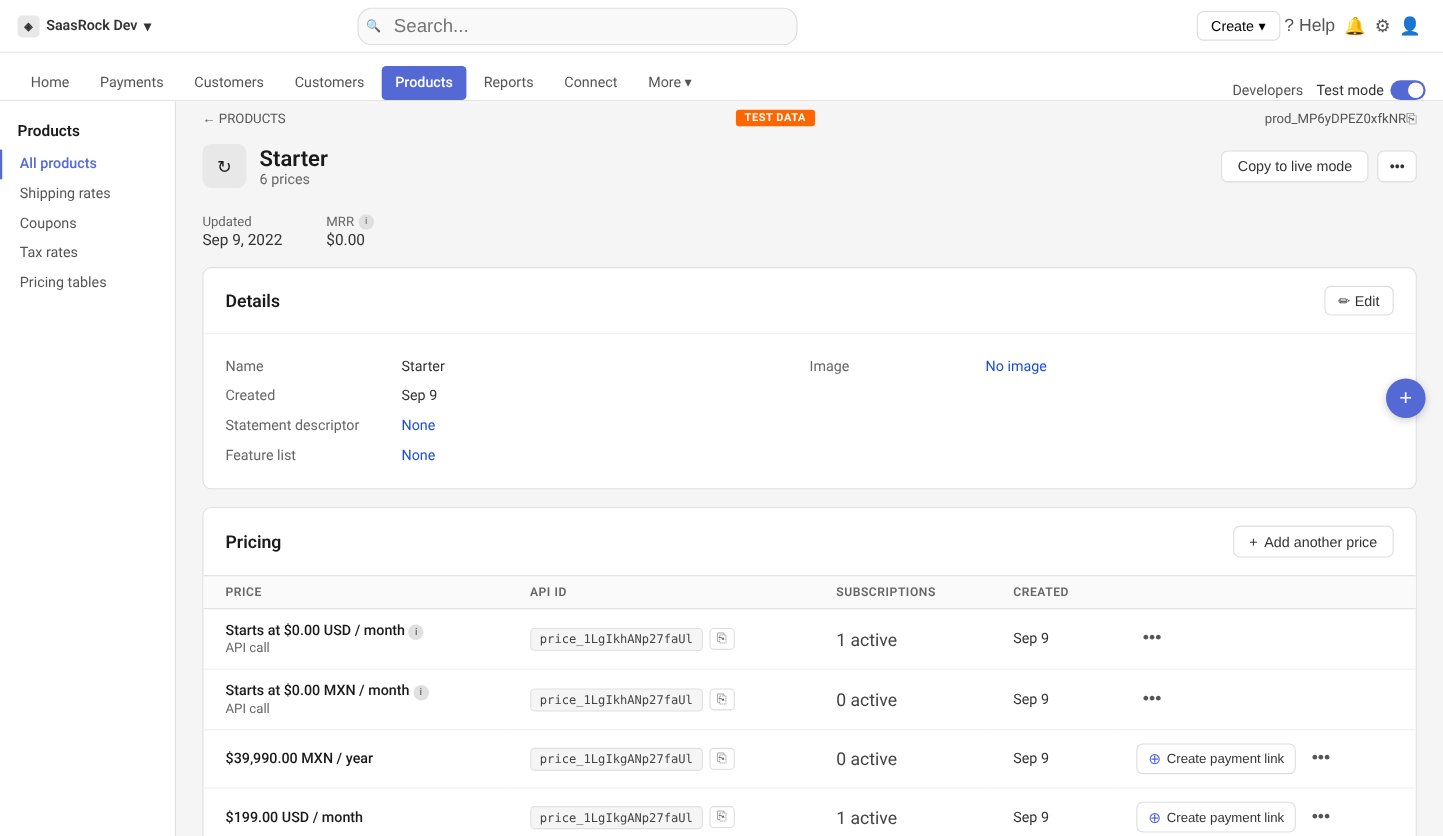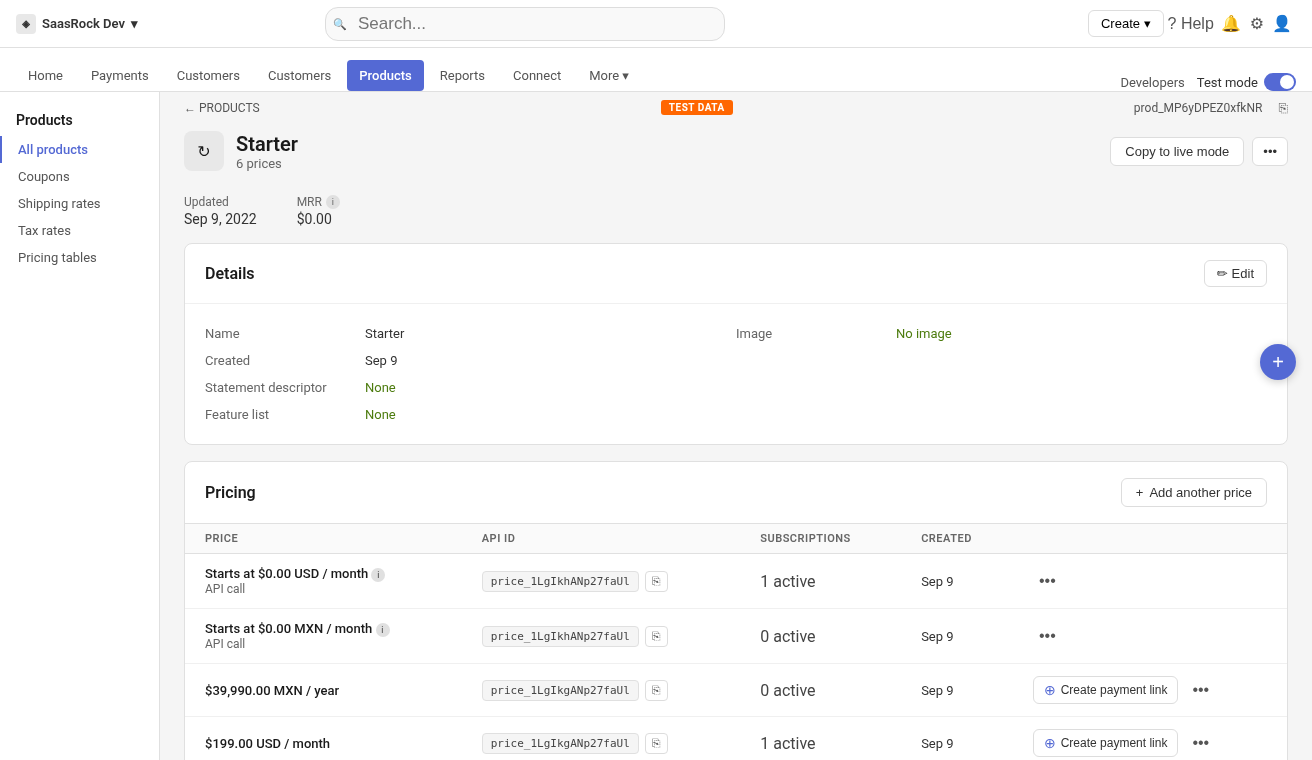--- a/index.html
+++ b/index.html
@@ -35,21 +35,21 @@
     .sidebar-item { padding: 6px 16px; font-size: 13px; color: #555; cursor: pointer; border-left: 2px solid transparent; }
     .sidebar-item.active { color: #5469d4; border-left: 2px solid #5469d4; font-weight: 500; }
 
     
     .main { flex: 1; overflow-y: auto; background: #f5f5f5; }
 
     
     .breadcrumb-bar { display: flex; align-items: center; padding: 8px 24px; background: #f5f5f5; justify-content: space-between; }
     .breadcrumb { font-size: 12px; color: #555; cursor: pointer; display: flex; align-items: center; gap: 4px; }
     .test-badge { background: #ff6600; color: #fff; font-size: 10px; font-weight: 700; padding: 2px 8px; border-radius: 3px; letter-spacing: 0.5px; }
-    .prod-id { font-size: 12px; color: #555; display: flex; align-items: center; gap: 16px; }
+    .prod-id { font-size: 12px; color: #555; display: flex; align-items: center; gap: 0; }
 
     
     .product-header { display: flex; align-items: center; padding: 8px 24px 16px; background: #f5f5f5; }
     .product-icon { width: 40px; height: 40px; background: #e8e8e8; border-radius: 8px; display: flex; align-items: center; justify-content: center; margin-right: 12px; font-size: 16px; }
     .product-name { font-size: 20px; font-weight: 600; color: #1a1a1a; }
     .product-sub { font-size: 13px; color: #666; }
     .product-header-actions { margin-left: auto; display: flex; gap: 8px; }
     .btn-outline { background: #fff; border: 1px solid #ddd; border-radius: 6px; padding: 6px 14px; font-size: 13px; cursor: pointer; color: #333; }
     .btn-icon { background: #fff; border: 1px solid #ddd; border-radius: 6px; padding: 6px 10px; font-size: 13px; cursor: pointer; color: #333; }
 
@@ -62,21 +62,21 @@
     .card { background: #fff; border: 1px solid #e0e0e0; border-radius: 8px; margin: 0 24px 16px; }
     .card-header { display: flex; align-items: center; justify-content: space-between; padding: 16px 20px; border-bottom: 1px solid #f0f0f0; }
     .card-title { font-size: 16px; font-weight: 600; color: #1a1a1a; }
     .btn-edit { display: flex; align-items: center; gap: 4px; background: #fff; border: 1px solid #ddd; border-radius: 6px; padding: 5px 12px; font-size: 13px; cursor: pointer; color: #333; }
 
     
     .details-grid { padding: 16px 20px; display: grid; grid-template-columns: 1fr 1fr; gap: 0; }
     .detail-row { display: flex; padding: 6px 0; }
     .detail-label { width: 160px; color: #666; font-size: 13px; flex-shrink: 0; }
     .detail-value { color: #333; font-size: 13px; }
-    .detail-value.none { color: #4d7c0f; }
+    .detail-value.none { color: #1d4ed8; }
 
     
     .pricing-header { display: flex; align-items: center; justify-content: space-between; padding: 16px 20px; }
     .btn-add-price { display: flex; align-items: center; gap: 6px; background: #fff; border: 1px solid #ddd; border-radius: 6px; padding: 6px 14px; font-size: 13px; cursor: pointer; color: #333; }
 
     
     .pricing-table { width: 100%; border-collapse: collapse; }
     .pricing-table th { text-align: left; font-size: 11px; font-weight: 600; color: #666; text-transform: uppercase; letter-spacing: 0.5px; padding: 8px 20px; border-bottom: 1px solid #e0e0e0; border-top: 1px solid #e0e0e0; background: #fafafa; }
     .pricing-table td { padding: 12px 20px; border-bottom: 1px solid #f0f0f0; vertical-align: middle; font-size: 13px; color: #333; }
     .pricing-table tr:last-child td { border-bottom: none; }
@@ -149,22 +149,22 @@
       <div class="toggle"></div>
     </div>
   </div>
 </nav>
 
 <div class="layout">
 
   <aside class="sidebar">
     <div class="sidebar-title">Products</div>
     <div class="sidebar-item active">All products</div>
+    <div class="sidebar-item">Shipping rates</div>
     <div class="sidebar-item">Coupons</div>
-    <div class="sidebar-item">Shipping rates</div>
     <div class="sidebar-item">Tax rates</div>
     <div class="sidebar-item">Pricing tables</div>
   </aside>
 
   <main class="main">
 
     <div class="breadcrumb-bar">
       <div class="breadcrumb">← PRODUCTS</div>
       <div class="test-badge">TEST DATA</div>
       <div class="prod-id">

